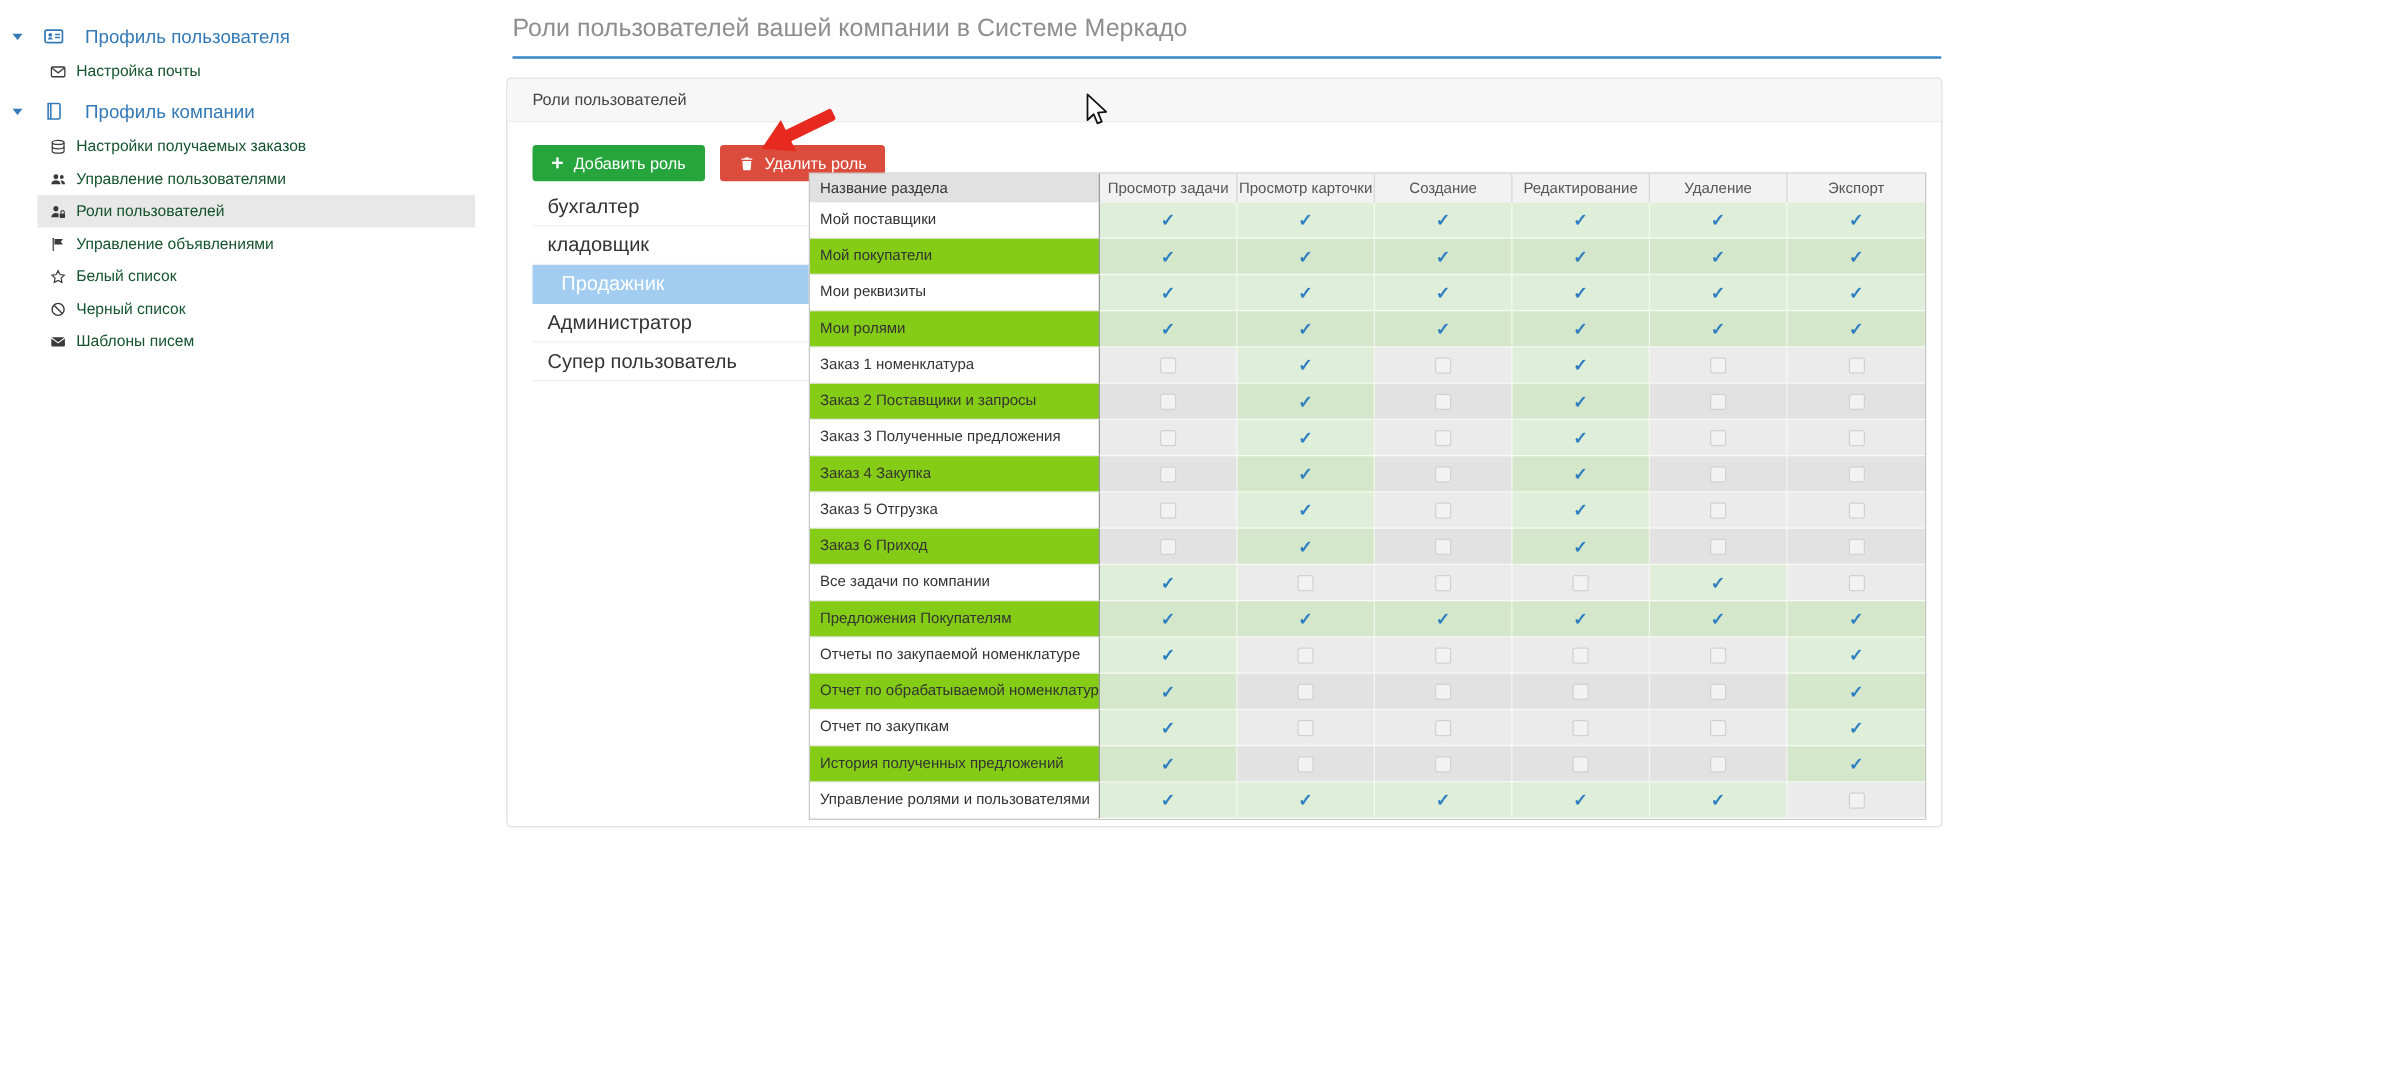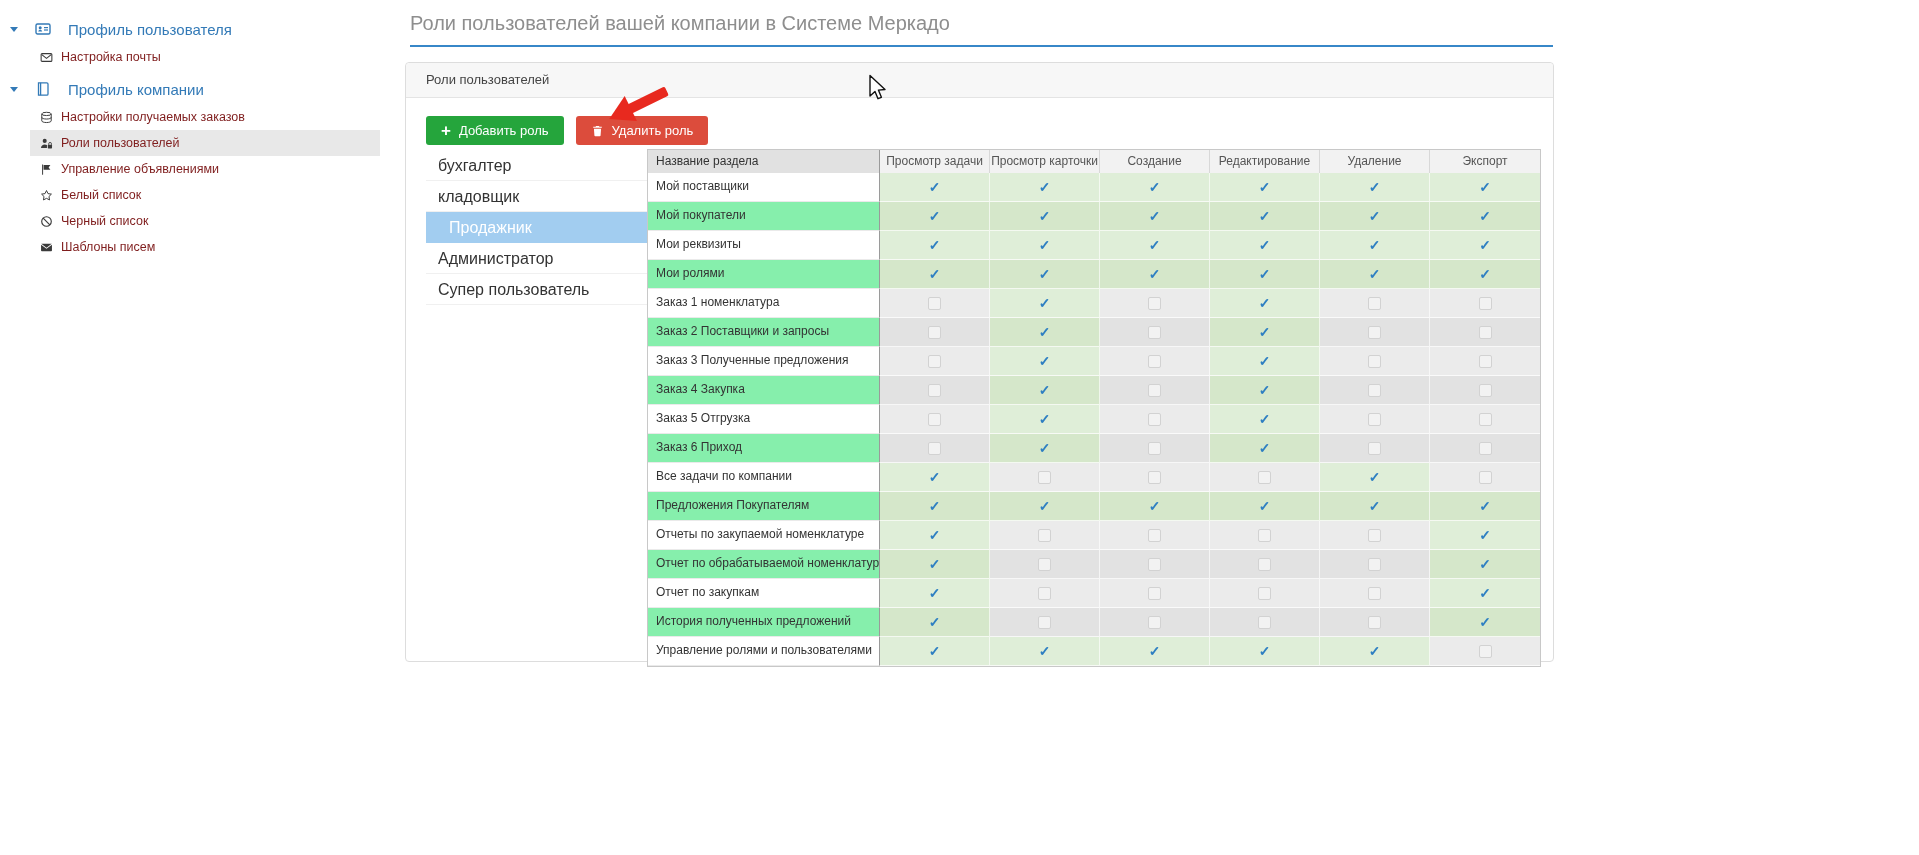--- a/index.html
+++ b/index.html
@@ -5,21 +5,21 @@
   * { margin:0; padding:0; box-sizing:border-box; }
   html,body { background:#fff; }
   body { width:1919px; height:855px; overflow:hidden; font-family:"Liberation Sans",sans-serif; cursor:default; }
   #root { position:relative; width:1919px; height:855px; background:#fff; }
 
   
   #sidebar-tree { position:absolute; left:0; top:14px; width:400px; }
   .tree-row { display:flex; align-items:center; cursor:pointer; }
   .tree-row.group { height:30px; padding-left:10px; gap:17px; color:var(--accent-blue,#337ab7); font-size:15px; margin-top:4px; }
   .tree-row.group:first-child { margin-top:0; }
-  .tree-row.child { height:26px; margin-left:30px; width:350px; padding-left:10px; gap:8px; font-size:12.5px; color:#7f1d1d; }
+  .tree-row.child { height:26px; margin-left:30px; width:350px; padding-left:10px; gap:8px; font-size:12.5px; color:#14532d; }
   .tree-row.child.selected { background:#e8e8e8; }
   .caret { width:0; height:0; border-left:4px solid transparent; border-right:4px solid transparent; border-top:5px solid var(--accent-blue,#337ab7); flex:none; }
   .ticon { display:inline-flex; align-items:center; justify-content:center; flex:none; }
   .group .ticon { color:var(--accent-blue,#337ab7); }
   .group .ticon svg { width:16px; height:16px; }
   .child .ticon { color:#3a3a3a; }
   .child .ticon svg { width:13px; height:13px; }
   .tlabel { white-space:nowrap; }
 
   
@@ -37,28 +37,28 @@
   .btn-del { background:var(--delete-button-red,#dc4c3c); }
   .plus { font-size:17px; font-weight:700; line-height:1; }
   .btn-del svg { width:13px; height:14px; }
 
   
   #role-list { position:absolute; left:20px; top:87px; width:221px; }
   .role-item { height:31px; line-height:31px; padding-left:12px; font-size:16px; color:#333; border-bottom:1px solid #f0f0f0; cursor:pointer; white-space:nowrap; }
   .role-item.selected { background:var(--selected-role-blue,#a2cdf0); color:#fff; border-bottom-color:var(--selected-role-blue,#a2cdf0);padding-left:23px; }
 
   
-  .perm-table { position:absolute; left:241px; top:86px; width:894px; border:1px solid #c8c8c8; }
+  .perm-table { position:absolute; left:241px; top:75px; width:894px; border:1px solid #c8c8c8; }
   .phead { display:flex; height:23px; background:#f2f2f2; }
   .th { width:110px; line-height:23px; text-align:center; font-size:12px; color:#555; border-right:1px solid #d8d8d8; white-space:nowrap; overflow:hidden; }
   .th:last-child { border-right:none; }
   .th.th-name { width:232px; text-align:left; padding-left:8px; background:#e1e1e1; border-right:1px solid #9a9a9a; color:#333; }
   .tr { display:flex; height:29px; }
   .td-name { width:232px; line-height:26px; padding-left:8px; font-size:12px; color:#333; background:#fff; border-right:1px solid #9a9a9a; border-bottom:1px solid #eaeaea; white-space:nowrap; overflow:hidden; }
-  .tr.stripe .td-name { background:#86efac; }
+  .tr.stripe .td-name { background:#84cc16; }
   .td-perm { width:110px; display:flex; align-items:center; justify-content:center; border-right:1px solid rgba(255,255,255,.65); border-bottom:1px solid rgba(255,255,255,.75); }
   .td-perm:last-child { border-right:none; }
   .td-perm.on { background:var(--checked-cell-green,#dfeed8); }
   .tr.stripe .td-perm.on { background:#d5e7ca; }
   .td-perm.off { background:var(--unchecked-cell-gray,#ebebeb); }
   .tr.stripe .td-perm.off { background:#e2e2e2; }
   .chk { color:var(--check-mark-blue,#2e7fc2); font-size:14px; font-weight:600; line-height:1; }
   .box { width:13px; height:13px; background:#f2f2f2; border:1px solid #d2d2d2; border-radius:2px; }
 
   
@@ -106,20 +106,31 @@
       </div>
       <div class="tree-row child">
         <span class="ticon">
           <svg viewBox="0 0 16 16">
             <ellipse cx="8" cy="3.6" rx="5.8" ry="2" fill="none" stroke="currentColor" stroke-width="1.2"></ellipse>
             <path d="M2.2 3.6v8.6c0 1.1 2.6 2 5.8 2s5.8-.9 5.8-2V3.6" fill="none" stroke="currentColor" stroke-width="1.2"></path>
             <path d="M2.2 7.9c0 1.1 2.6 2 5.8 2s5.8-.9 5.8-2" fill="none" stroke="currentColor" stroke-width="1.2"></path>
           </svg>
         </span>
         <span class="tlabel">Настройки получаемых заказов</span>
+      </div>
+      <div class="tree-row child">
+        <span class="ticon">
+          <svg viewBox="0 0 16 16" fill="currentColor">
+            <circle cx="5.8" cy="5.4" r="2.4"></circle>
+            <path d="M1.2 12.8c.2-2.5 2.1-4 4.6-4s4.4 1.5 4.6 4z"></path>
+            <circle cx="11.6" cy="5.7" r="1.9"></circle>
+            <path d="M11.2 9.1c2.1 0 3.5 1.4 3.7 3.7h-3.2c-.1-1.5-.6-2.8-1.6-3.5z"></path>
+          </svg>
+        </span>
+        <span class="tlabel">Управление пользователями</span>
       </div>
       <div class="tree-row child selected">
         <span class="ticon">
           <svg viewBox="0 0 16 16" fill="currentColor">
             <circle cx="5.8" cy="4.8" r="2.5"></circle>
             <path d="M1.2 13.4c.2-2.7 2.1-4.3 4.6-4.3 1 0 1.9.3 2.7.8v3.5z"></path>
             <rect x="9.6" y="9.6" width="5.2" height="4.4" rx="0.8"></rect>
             <path d="M10.7 9.6V8.4a1.7 1.7 0 0 1 3.4 0v1.2" fill="none" stroke="currentColor" stroke-width="1.1"></path>
           </svg>
         </span>

